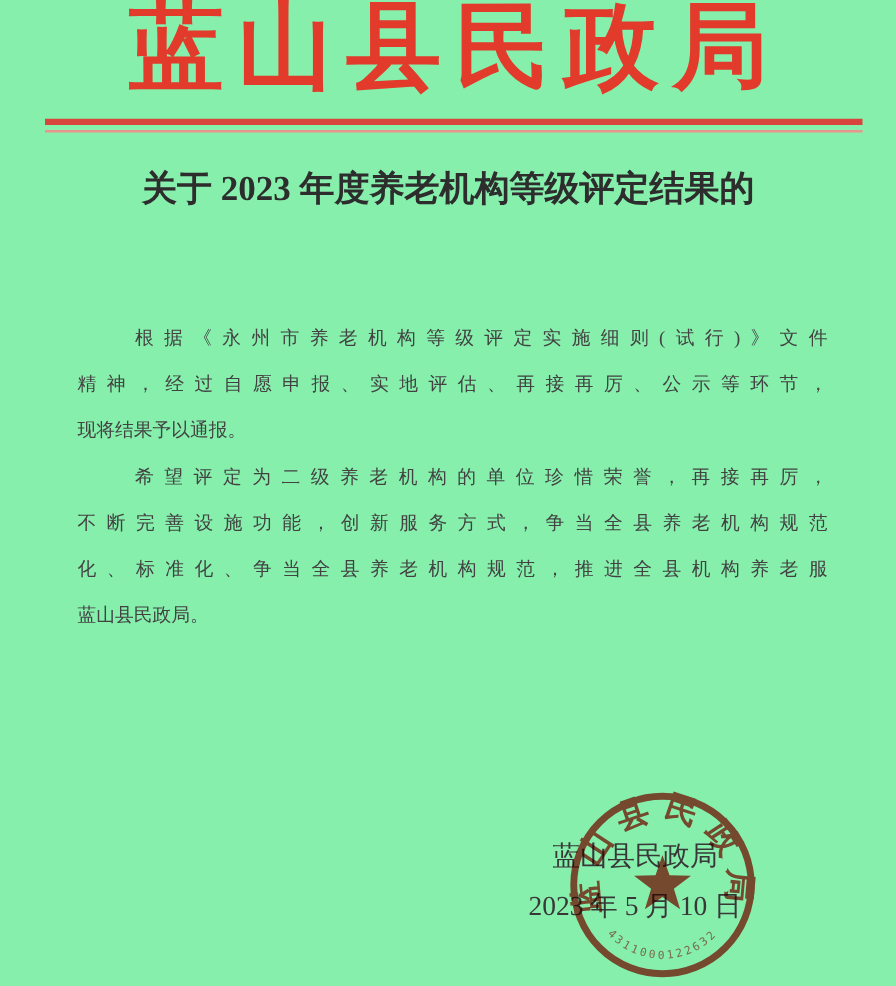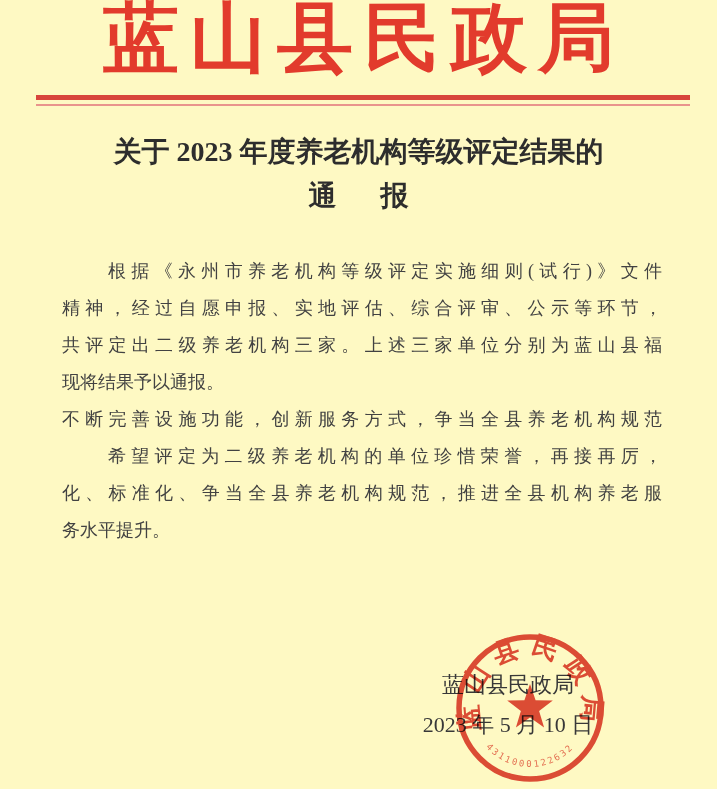--- a/index.html
+++ b/index.html
@@ -1,21 +1,21 @@
 <!DOCTYPE html>
 <html><head>
 <meta charset="utf-8">
 <style>
   html, body { margin: 0; padding: 0; background: #ffffff; }
   .page {
     position: relative;
     width: 717px;
     height: 789px;
     margin: 0 auto;
-    background: #fef9c3;
+    background: #86efac;
     overflow: hidden;
     font-family: "Liberation Serif", serif;
   }
   
   .masthead {
     position: absolute;
     top: -8px;
     left: 0;
     width: 717px;
     text-align: center;
@@ -55,21 +55,21 @@
     font-weight: bold;
     color: #2d2d2d;
   }
   .doc-title .t2 { letter-spacing: 8px; text-indent: 8px; }
   
   .body-block {
     position: absolute;
     left: 62px;
     top: 253px;
     width: 600px;
-    font-size: 18px;
+    font-size: 15px;
     color: #424242;
   }
   .line {
     line-height: 37px;
     height: 37px;
     text-align: justify;
     text-align-last: justify;
     text-justify: inter-character;
     white-space: nowrap;
     overflow: visible;
@@ -113,32 +113,30 @@
 <body>
 
 <div class="page">
 
   <div class="masthead">蓝山县民政局</div>
   <div class="rule-thick"></div>
   <div class="rule-thin"></div>
 
   <div class="doc-title">
     <div class="t1">关于 2023 年度养老机构等级评定结果的</div>
-    <div class="t2">通　报</div>
   </div>
 
   <div class="body-block">
     <div class="line para-first">根据《永州市养老机构等级评定实施细则(试行)》文件</div>
-    <div class="line">精神，经过自愿申报、实地评估、综合评审、公示等环节，</div>
-    <div class="line">共评定出二级养老机构三家。上述三家单位分别为蓝山县福</div>
+    <div class="line">精神，经过自愿申报、实地评估、再接再厉、公示等环节，</div>
     <div class="line para-last">现将结果予以通报。</div>
+    <div class="line para-first">希望评定为二级养老机构的单位珍惜荣誉，再接再厉，</div>
     <div class="line">不断完善设施功能，创新服务方式，争当全县养老机构规范</div>
-    <div class="line para-first">希望评定为二级养老机构的单位珍惜荣誉，再接再厉，</div>
     <div class="line">化、标准化、争当全县养老机构规范，推进全县机构养老服</div>
-    <div class="line para-last">务水平提升。</div>
+    <div class="line para-last">蓝山县民政局。</div>
   </div>
 
   <div class="sig-name">蓝山县民政局</div>
   <div class="sig-date">2023 年 5 月 10 日</div>
 
   <svg class="seal" viewBox="-85 -85 170 170" xmlns="http://www.w3.org/2000/svg">
     <circle r="71" fill="none" stroke="#d93a2e" stroke-width="5.5"></circle>
     <path id="sealTopArc" d="M -49.8 18.1 A 53 53 0 1 1 49.8 18.1" fill="none"></path>
     <path id="sealBottomArc" d="M -48.3 33.9 A 59 59 0 0 0 48.3 33.9" fill="none"></path>
     <text font-size="26" font-weight="bold" fill="#d93a2e" letter-spacing="9" text-anchor="middle" font-family="Liberation Serif, serif">

